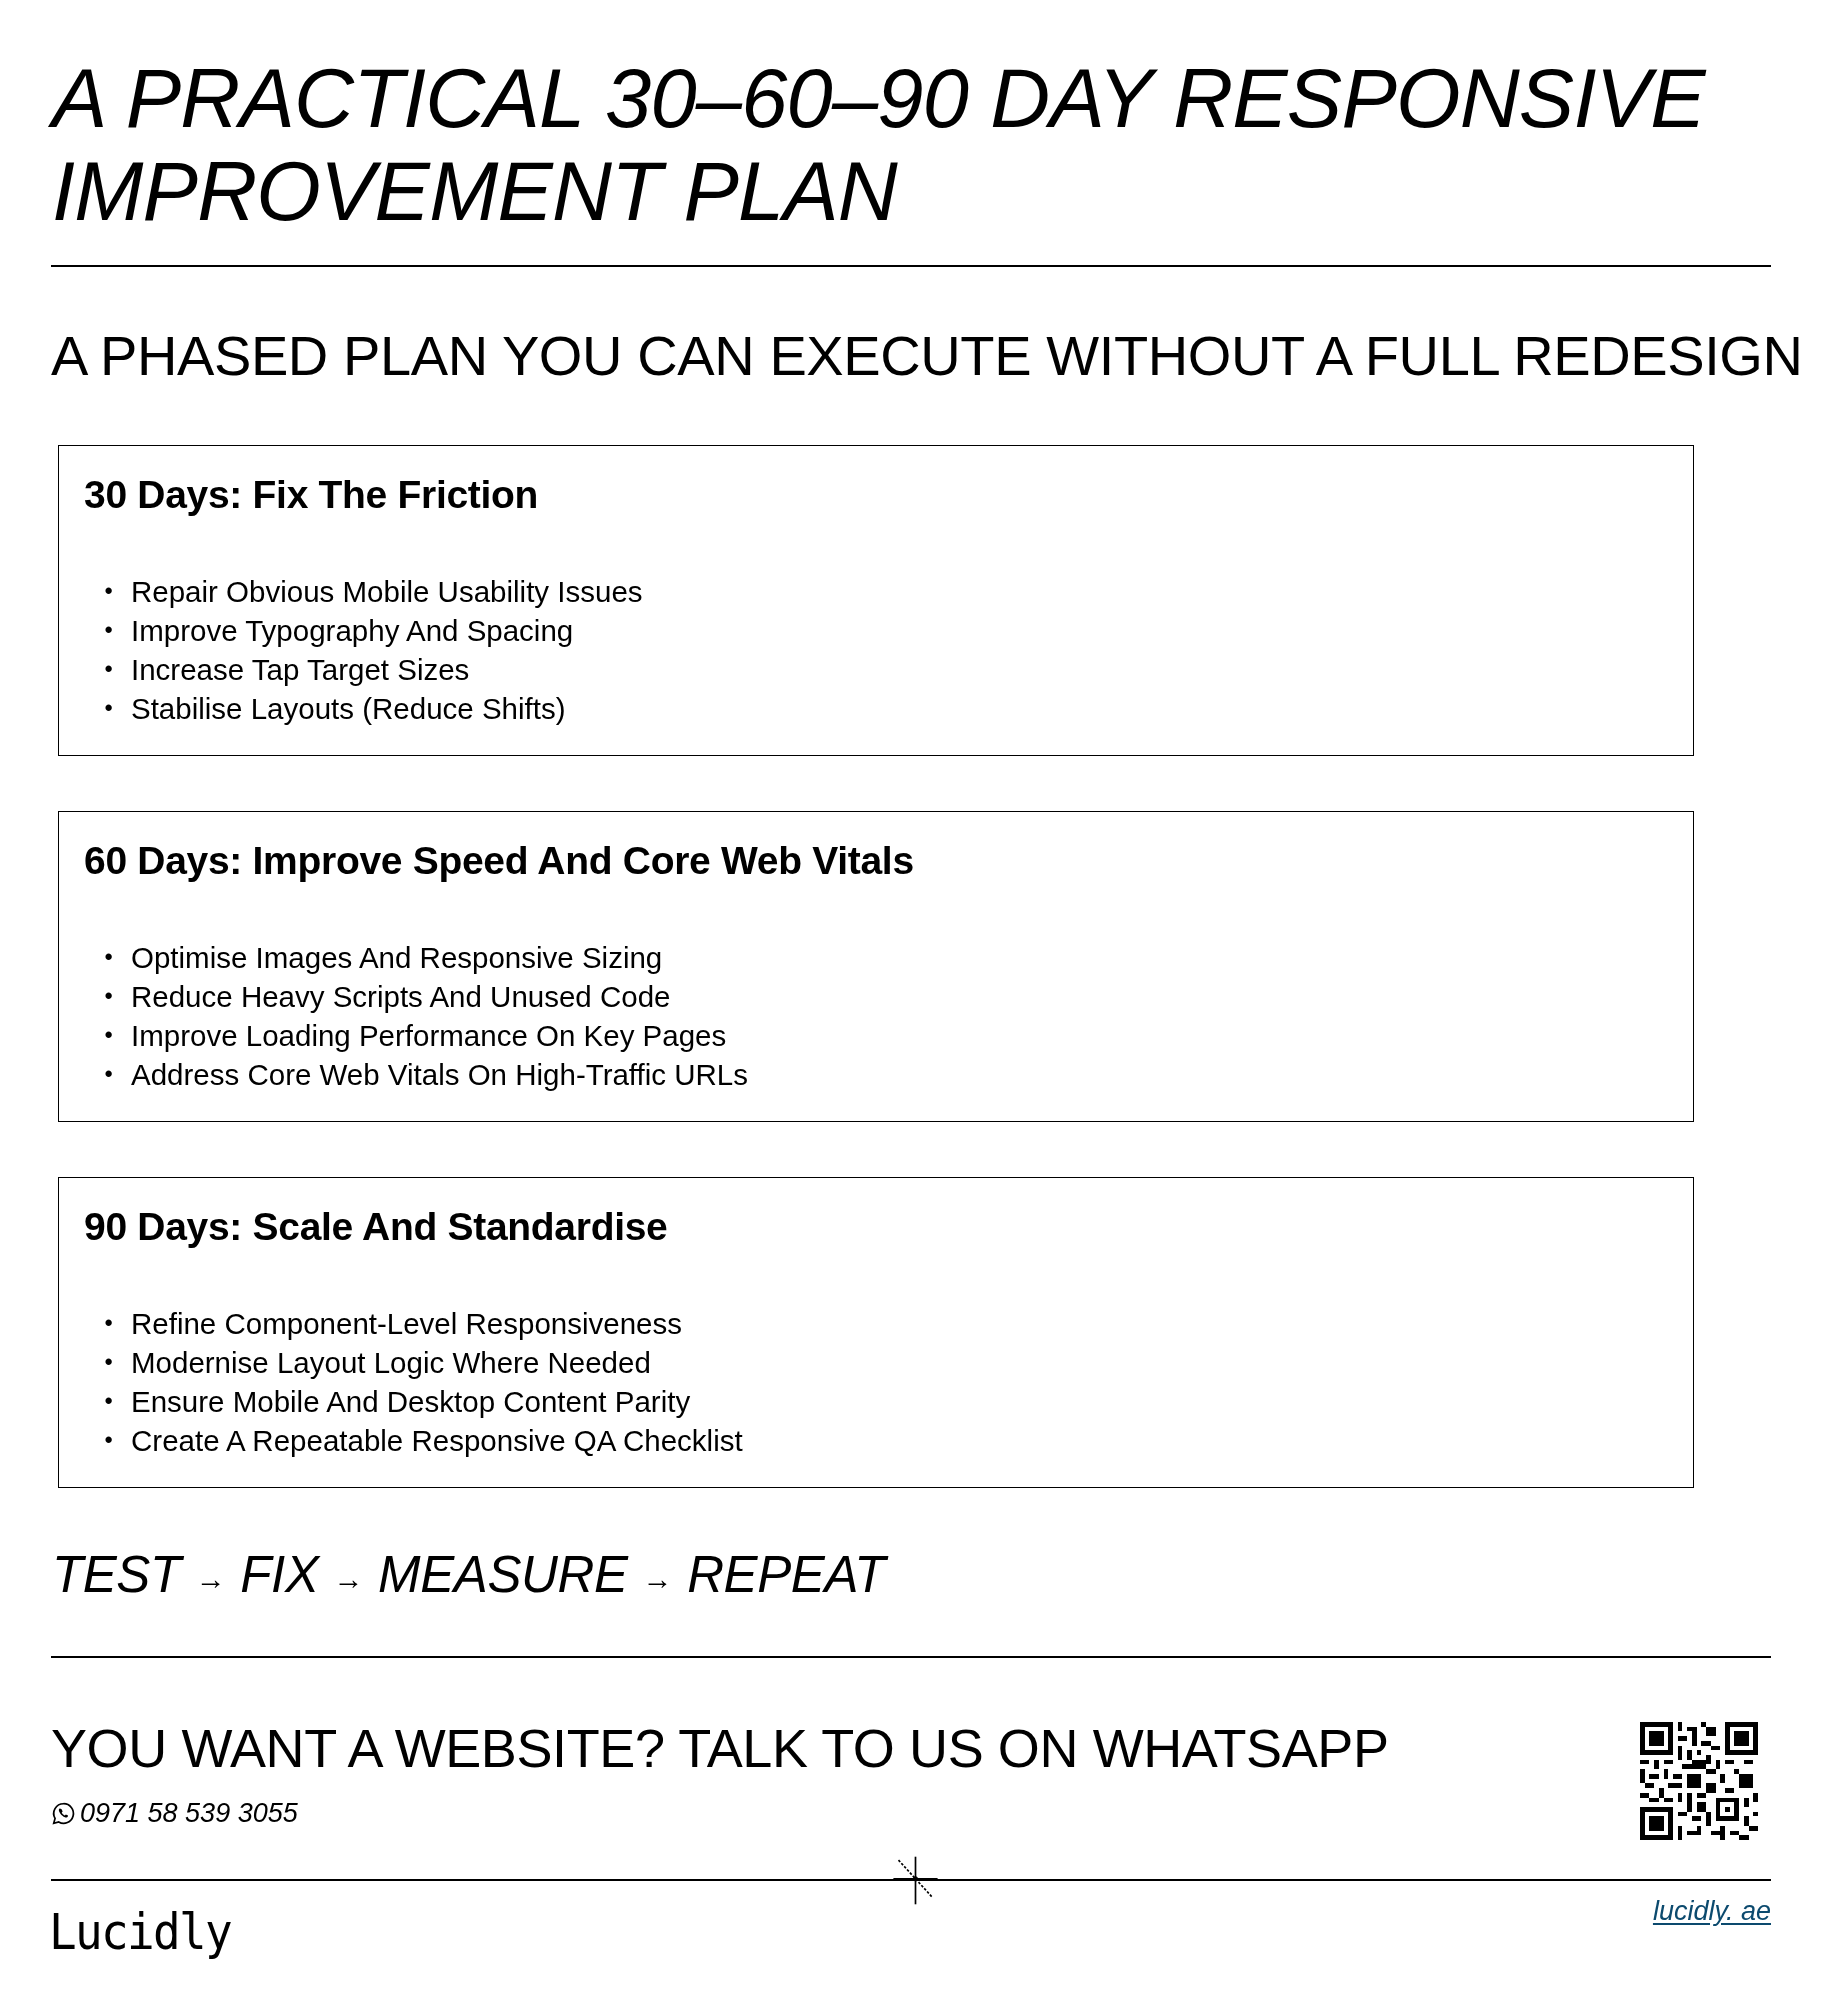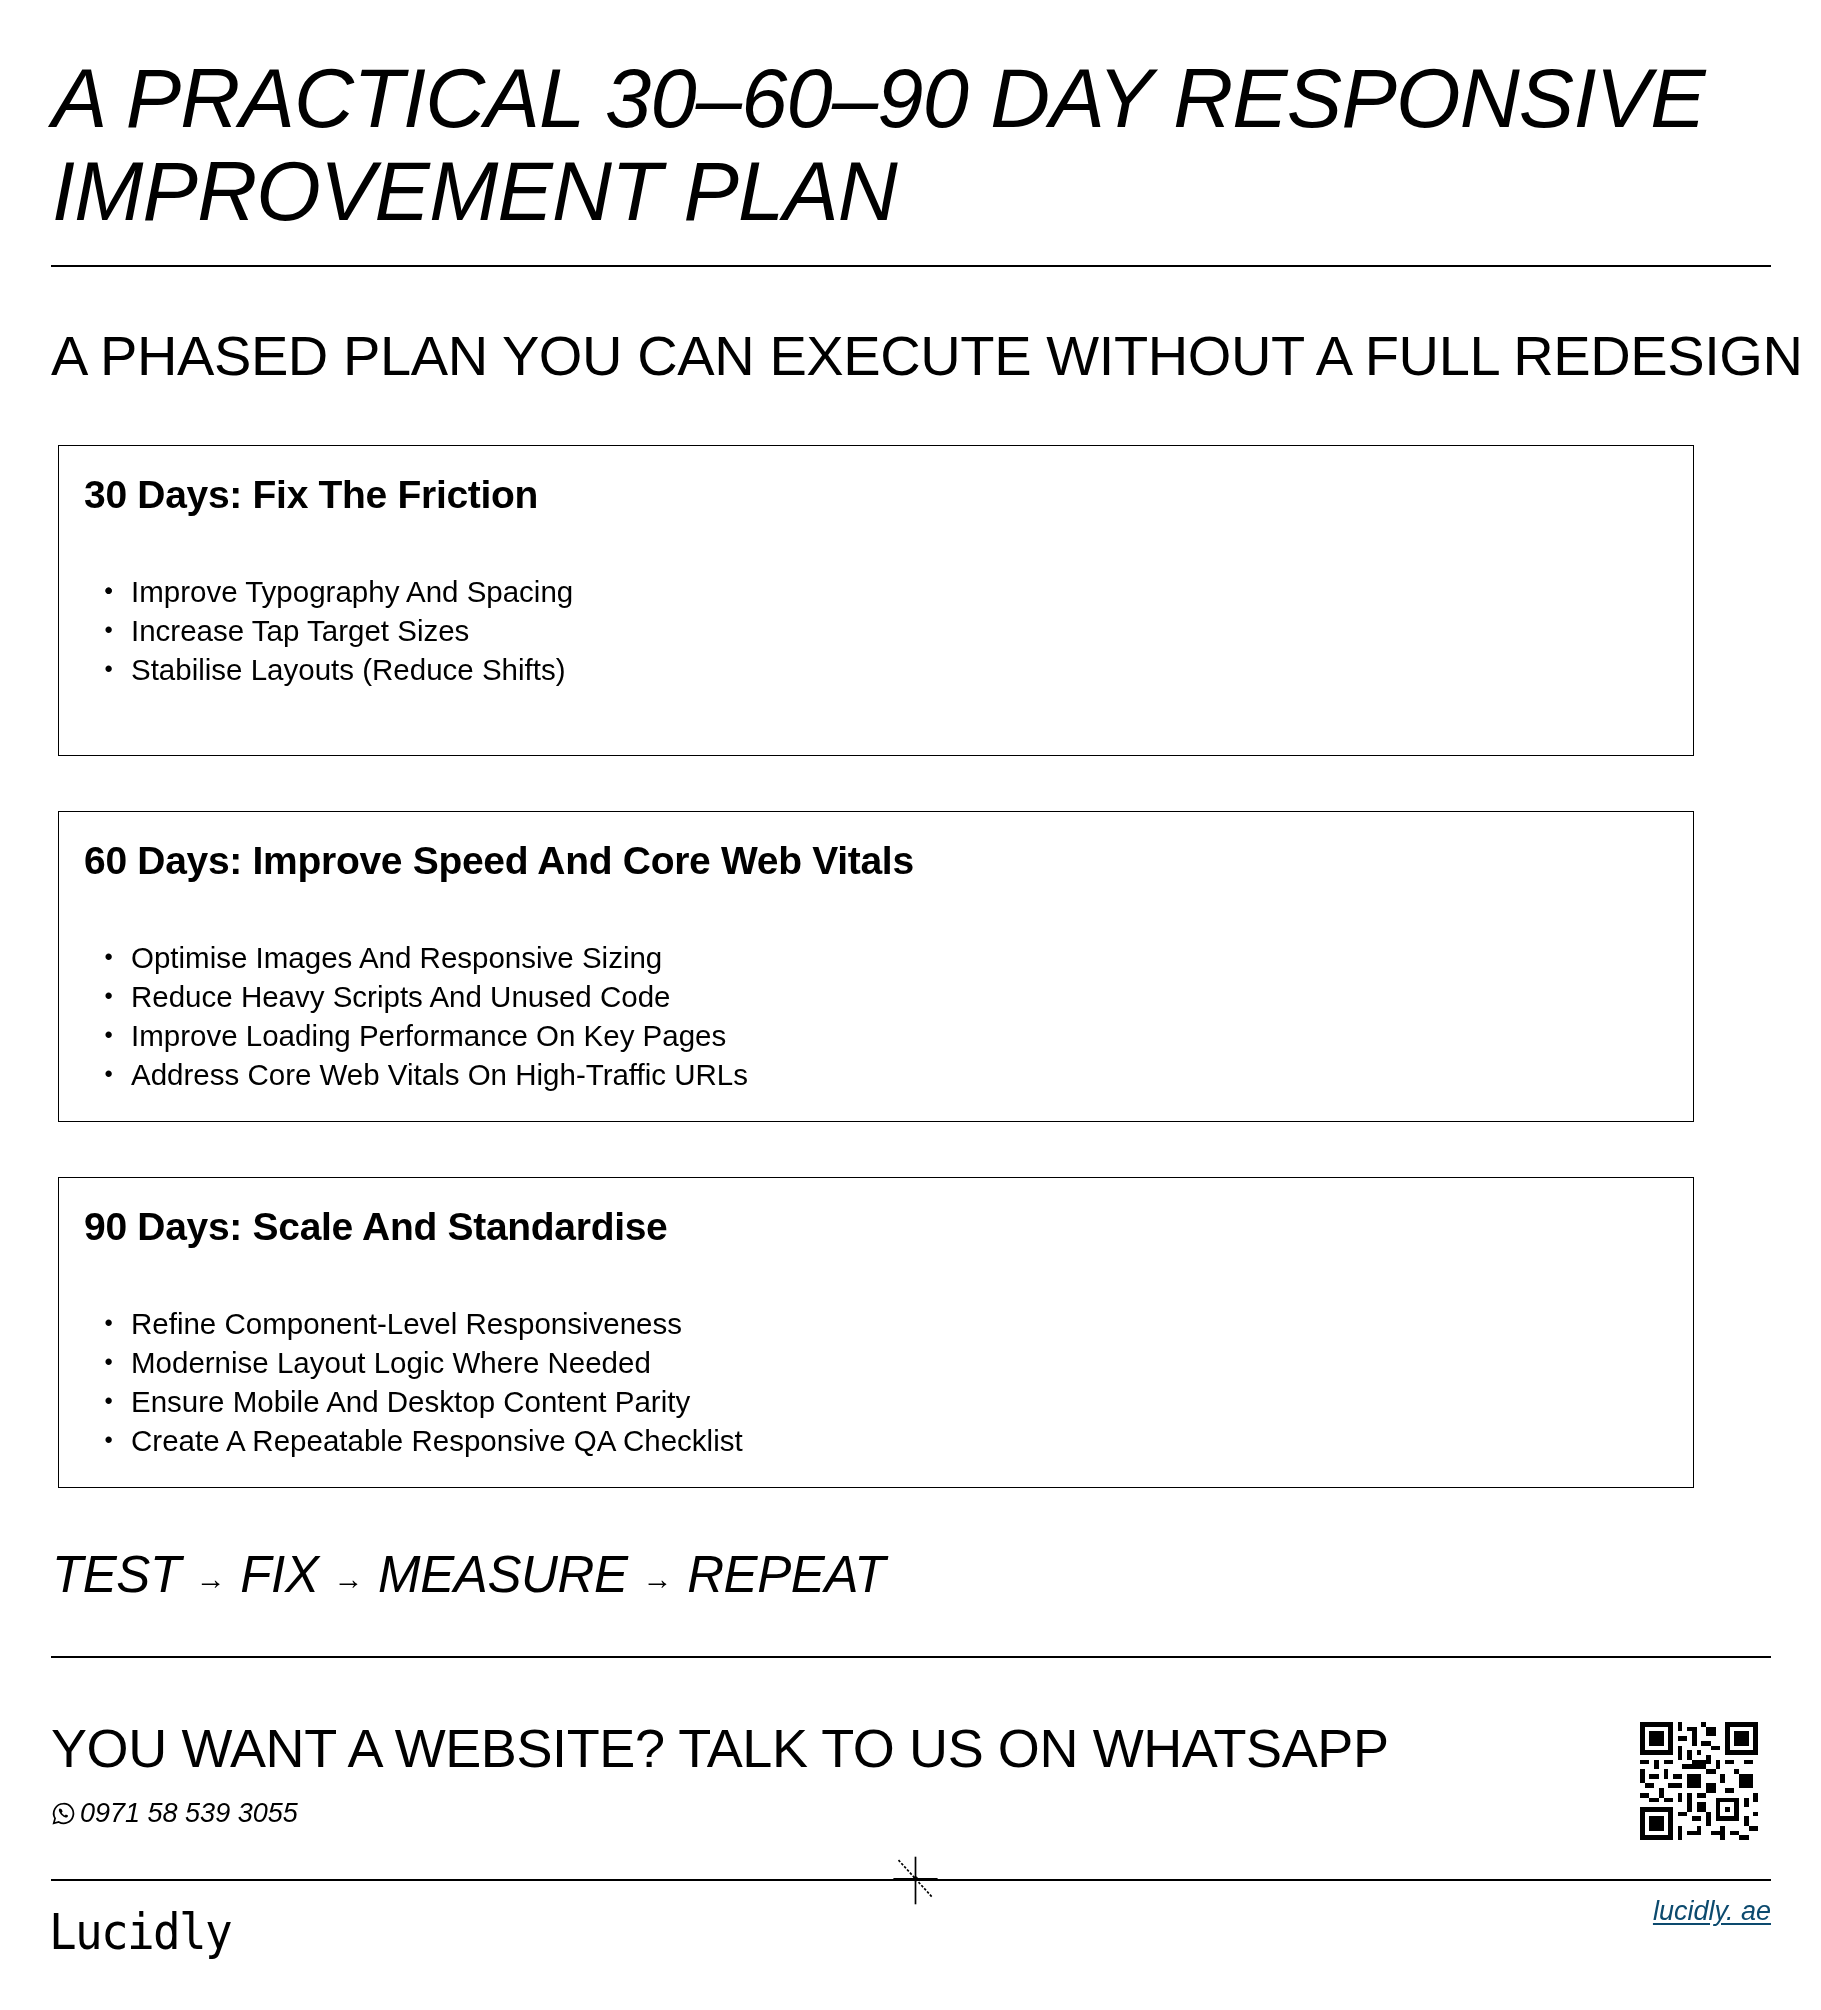--- a/index.html
+++ b/index.html
@@ -177,21 +177,21 @@
 <div class="page">
 
   <h1 class="title">A PRACTICAL 30–60–90 DAY RESPONSIVE IMPROVEMENT PLAN</h1>
   <div class="rule r1"></div>
 
   <h2 class="subtitle">A PHASED PLAN YOU CAN EXECUTE WITHOUT A FULL REDESIGN</h2>
 
   <section class="phase-box p1">
     <h3 class="phase-title">30 Days: Fix The Friction</h3>
     <ul class="phase-list">
-      <li><span class="bullet">•</span></li>
+      <li><span class="bullet">•</span><span>Repair Obvious Mobile Usability Issues</span></li>
       <li><span class="bullet">•</span><span>Improve Typography And Spacing</span></li>
       <li><span class="bullet">•</span><span>Increase Tap Target Sizes</span></li>
       <li><span class="bullet">•</span><span>Stabilise Layouts (Reduce Shifts)</span></li>
     </ul>
   </section>
 
   <section class="phase-box p2">
     <h3 class="phase-title">60 Days: Improve Speed And Core Web Vitals</h3>
     <ul class="phase-list">
       <li><span class="bullet">•</span><span>Optimise Images And Responsive Sizing</span></li>

